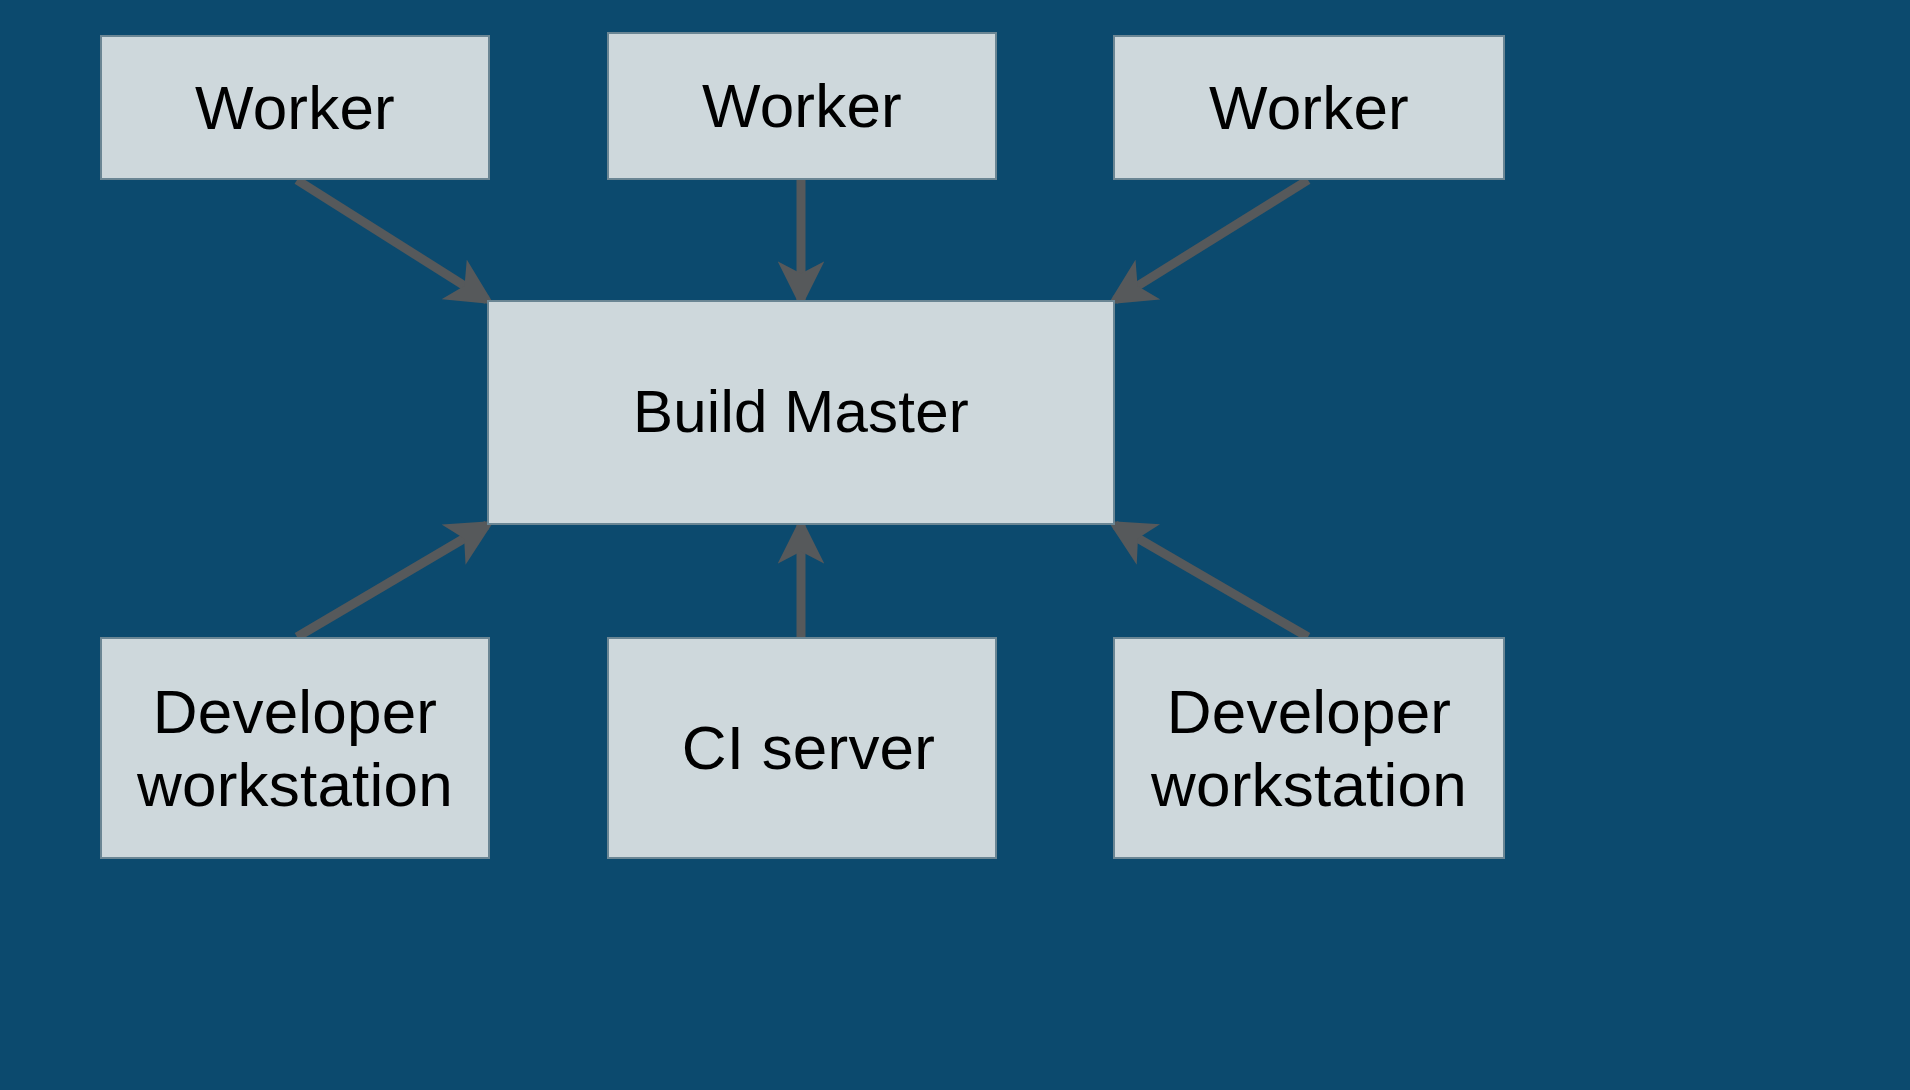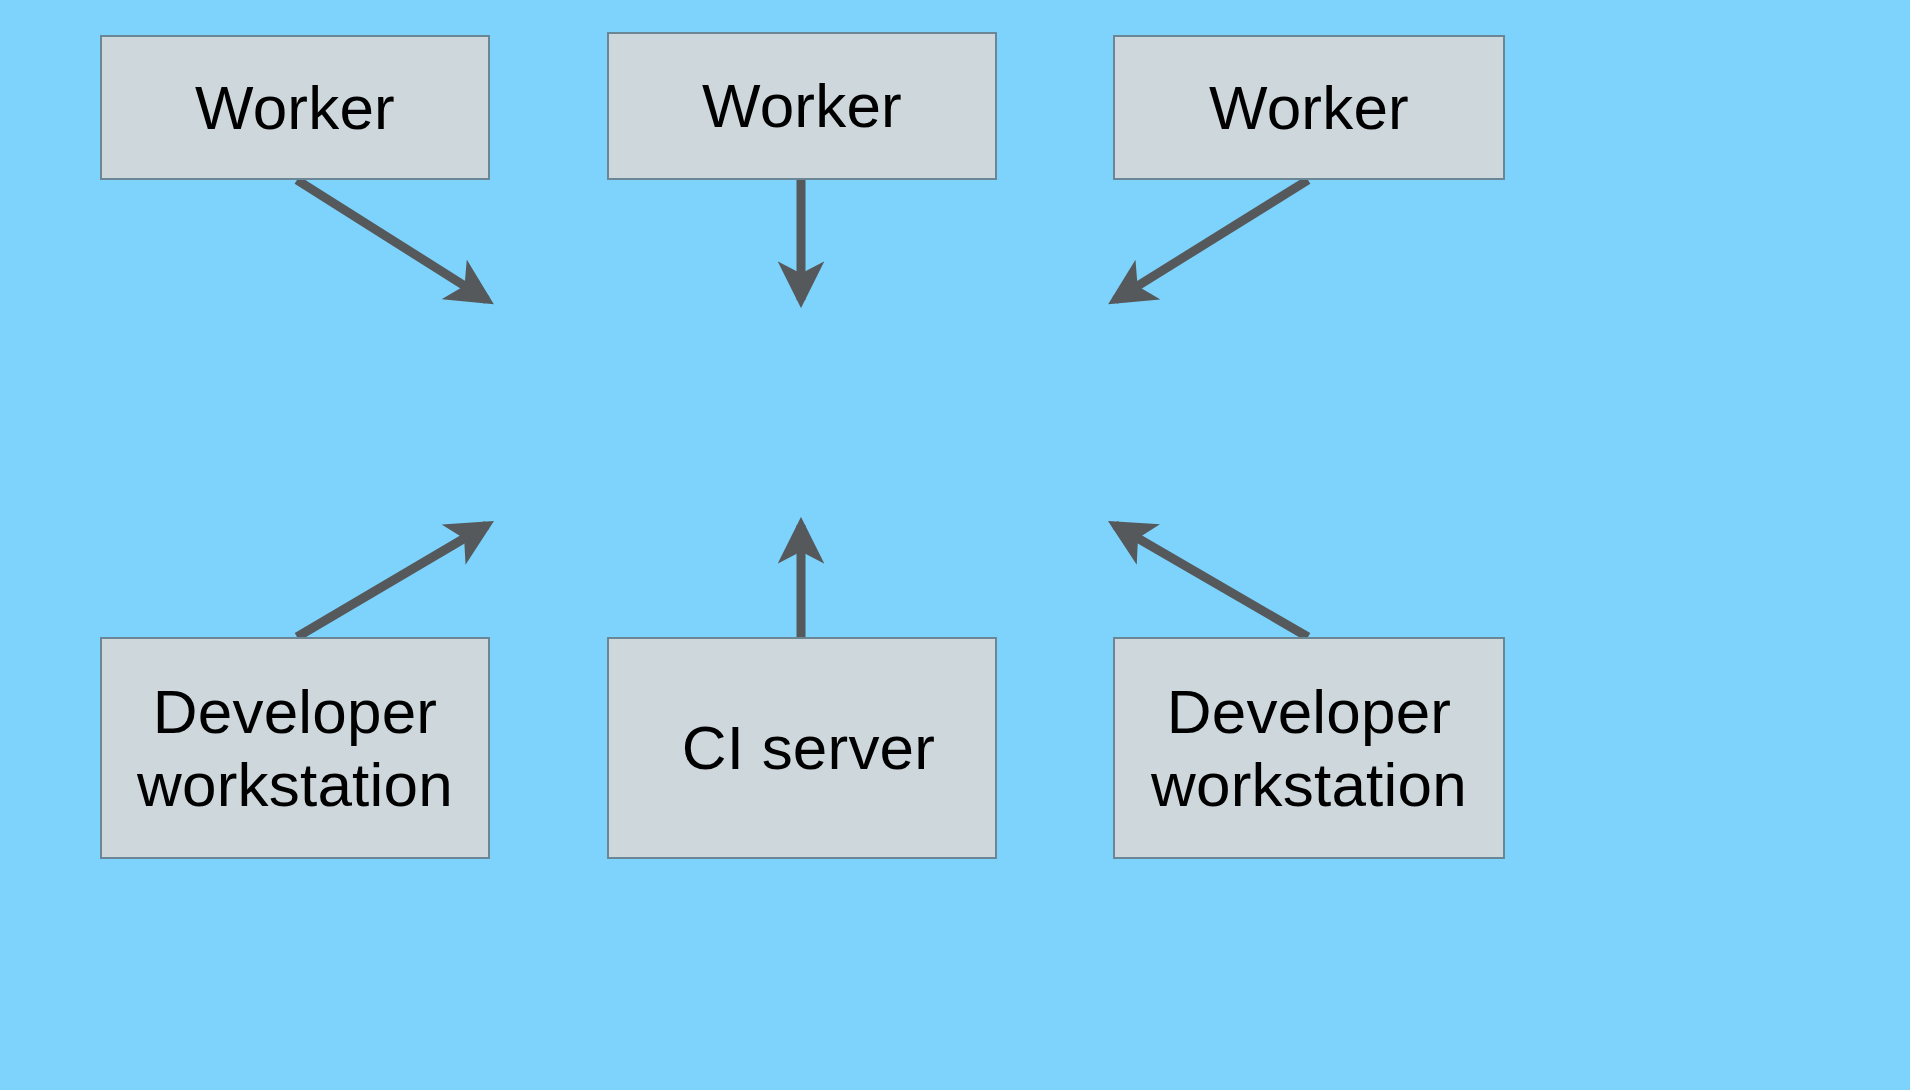--- a/index.html
+++ b/index.html
@@ -5,21 +5,21 @@
 <style>
   html, body {
     margin: 0;
     padding: 0;
     background: #ffffff;
   }
   #canvas {
     position: relative;
     width: 1910px;
     height: 1090px;
-    background: #7dd3fc;
+    background: #0c4a6e;
     overflow: hidden;
     font-family: "Liberation Sans", "DejaVu Sans", sans-serif;
   }
   .node {
     position: absolute;
     box-sizing: border-box;
     background: #ced8dc;
     border: 2px solid #6b8694;
     display: flex;
     align-items: center;
@@ -84,20 +84,23 @@
   </div>
 
   <div class="node" id="node-worker-mid">
     <span class="node-label">Worker</span>
   </div>
 
   <div class="node" id="node-worker-right">
     <span class="node-label">Worker</span>
   </div>
 
+  <div class="node" id="node-build-master">
+    <span class="node-label">Build Master</span>
+  </div>
 
   <div class="node" id="node-dev-left">
     <span class="node-label">Developer
 workstation</span>
   </div>
 
   <div class="node" id="node-ci-server">
     <span class="node-label">CI server</span>
   </div>
 

